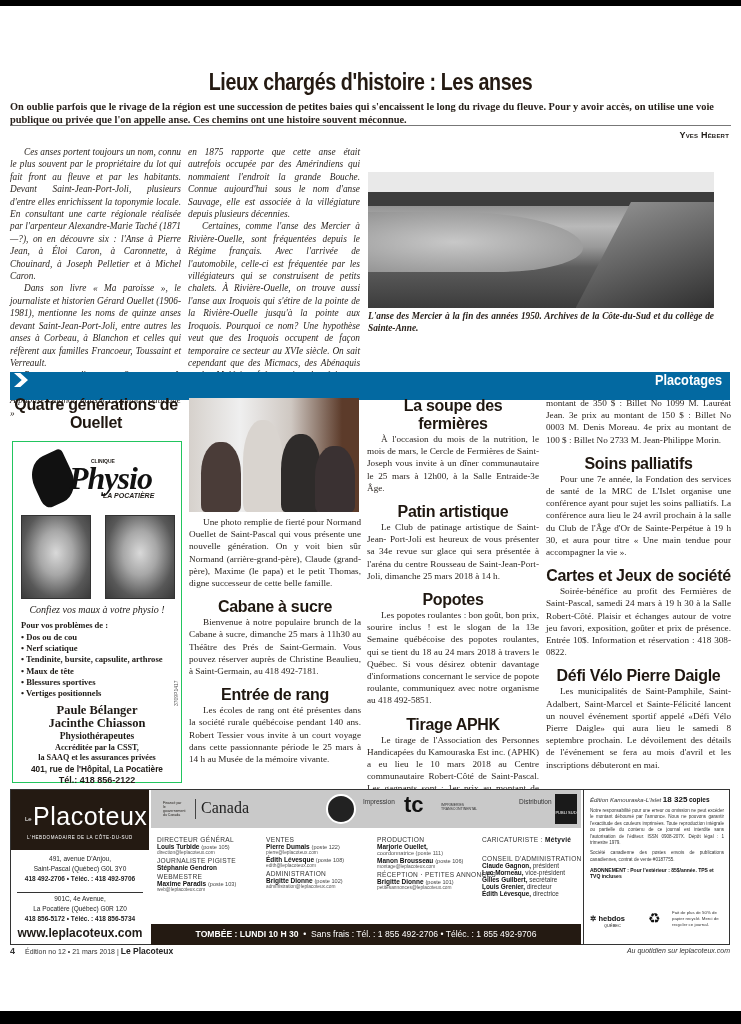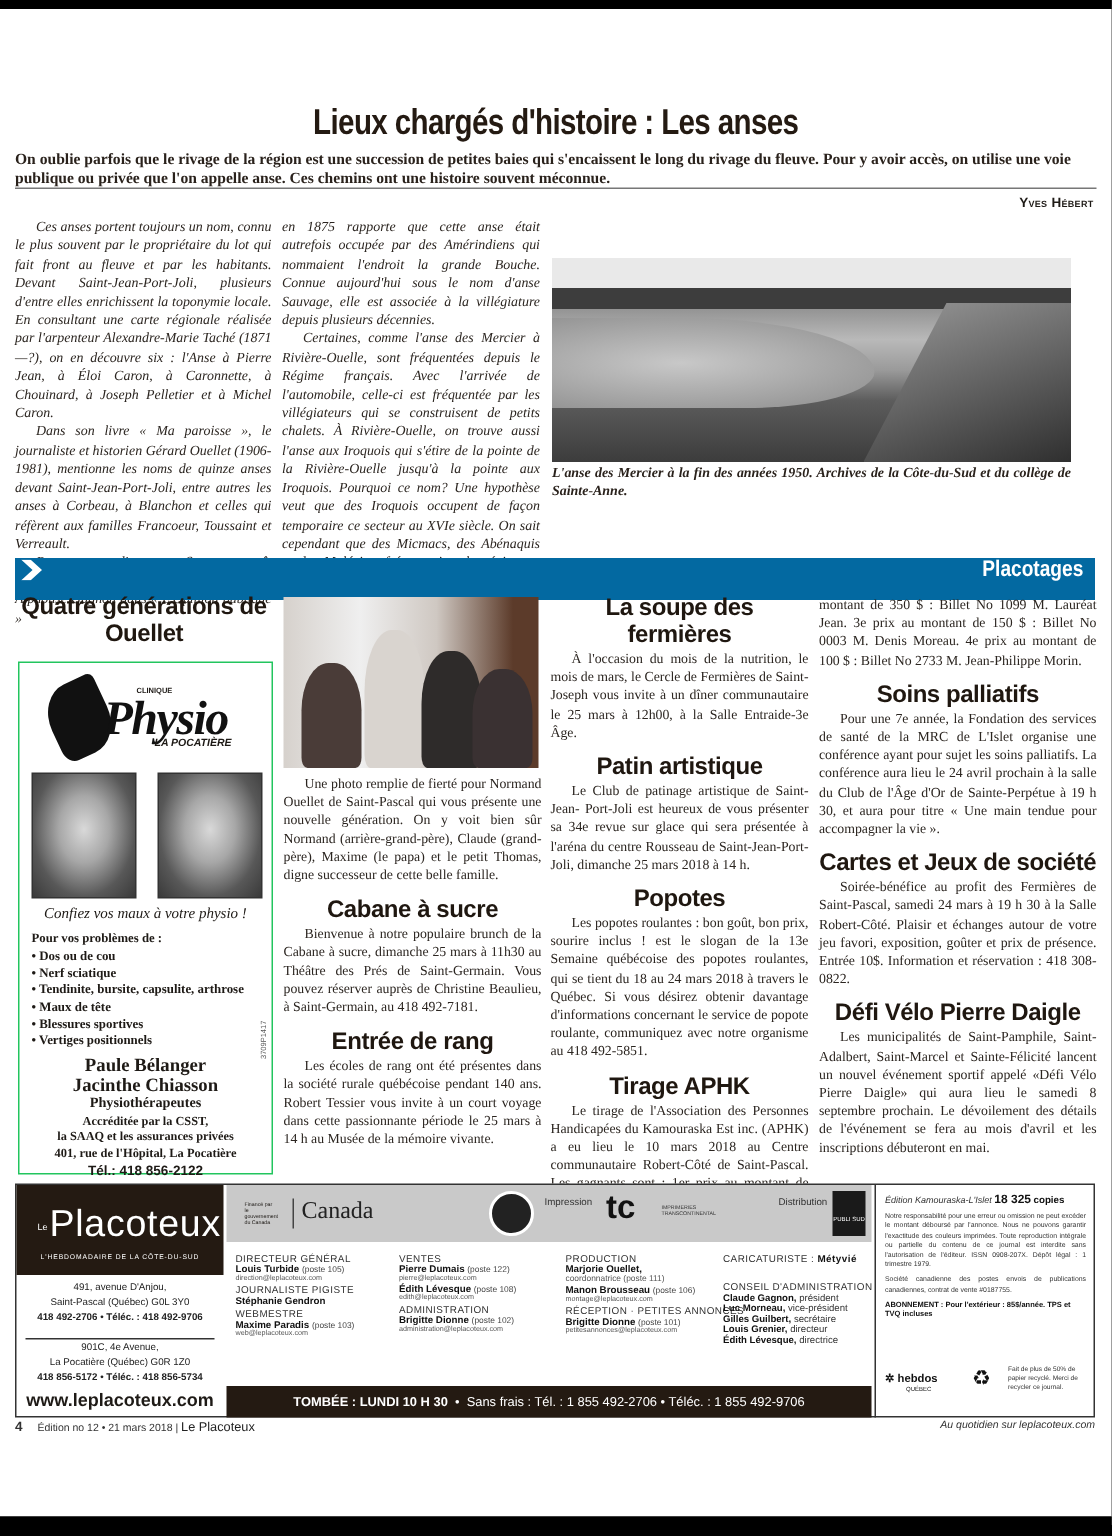--- a/index.html
+++ b/index.html
@@ -54,21 +54,21 @@
   .ad .portrait { position: absolute; top: 73px; width: 70px; height: 84px; border: 1px solid #333;
     background: radial-gradient(ellipse at 50% 45%, #d9d9d9 0%, #a7a7a7 35%, #585858 70%, #3a3a3a 100%); }
   .ad .p1 { left: 8px; } .ad .p2 { left: 92px; }
   .ad .tagline { position: absolute; left: 0; top: 162px; width: 100%; text-align: center; font-style: italic; font-weight: normal; font-size: 10px; }
   .ad .intro { position: absolute; left: 8px; top: 178px; font-size: 8.5px; font-weight: bold; }
   .ad ul { position: absolute; left: 8px; top: 190px; list-style: none; font-size: 8.6px; line-height: 11.2px; font-weight: bold; }
   .ad ul li::before { content: "• "; }
   .ad .names { position: absolute; left: 0; top: 262px; width: 100%; text-align: center; font-weight: bold; font-size: 12.5px; line-height: 13px; }
   .ad .role { position: absolute; left: 0; top: 289px; width: 100%; text-align: center; font-weight: bold; font-size: 9.5px; }
   .ad .accr { position: absolute; left: 0; top: 301px; width: 100%; text-align: center; font-size: 8.2px; line-height: 10px; font-weight: bold; }
-  .ad .addr { position: absolute; left: 0; top: 322px; width: 100%; text-align: center; font-family: Liberation Serif, serif; font-weight: bold; font-size: 8.3px; }
+  .ad .addr { position: absolute; left: 0; top: 322px; width: 100%; text-align: center; font-family: Liberation Sans, sans-serif; font-weight: bold; font-size: 8.3px; }
   .ad .tel { position: absolute; left: 0; top: 333px; width: 100%; text-align: center; font-family: "Liberation Sans", sans-serif; font-weight: bold; font-size: 9px; }
   .ad .code { position: absolute; left: 160px; top: 264px; font-size: 5px; transform: rotate(-90deg); transform-origin: left top; color: #555; font-family: "Liberation Sans", sans-serif; }
 
   .family-photo { left: 189px; top: 398px; width: 170px; height: 114px;
     background: linear-gradient(90deg, #d6d1cc 0%, #efefef 30%, #cfc8c2 60%, #5c3b2a 90%); }
   .family-photo .fig { position:absolute; bottom: 0; width: 40px; border-radius: 45% 45% 10% 10%; background: #3d3330; }
   .c2 { position: absolute; left: 189px; top: 516px; width: 172px; }
 
   .c3 { position: absolute; left: 367px; top: 397px; width: 172px; }
   .c4 { position: absolute; left: 546px; top: 397px; width: 185px; }
@@ -112,21 +112,21 @@
   .mast .right .small { font-size: 4.6px; line-height: 6.4px; text-align: justify; margin-top: 4px; }
   .mast .right .abo { font-size: 5px; font-weight: bold; margin-top: 4px; color:#111; }
   .mast .right .logos { position:absolute; left: 6px; top: 118px; width: 135px; height: 32px; }
   .mast .right .hebdos { position:absolute; left: 0; top: 6px; font-size: 7.5px; font-weight: bold; color:#111; }
   .mast .right .hebdos small { display:block; font-size:4px; font-weight: normal; margin-left: 14px; }
   .mast .right .recyc { position:absolute; left: 58px; top: 2px; font-size: 14px; color:#111; }
   .mast .right .recytxt { position:absolute; left: 82px; top: 2px; font-size: 4.4px; line-height: 5.8px; }
 
   .folio { position: absolute; left: 10px; top: 946px; width: 720px; height: 14px; font-family: "Liberation Sans", sans-serif; font-size: 7px; color: #333; }
   .folio .num { font-weight: bold; font-size: 9px; margin-right: 8px; }
-  .folio .brand { font-size: 8.5px; color:#222; }
+  .folio .brand { font-size: 8.5px; color:#222;font-weight:bold; }
   .folio .right { position: absolute; right: 0; top: 1px; font-style: italic; font-size: 7px; }
 </style>
 </head>
 <body>
 
 <div class="topbar"></div>
 <div class="page"></div>
 <div class="bottombar"></div>
 
 <h1 class="headline">Lieux chargés d'histoire : Les anses</h1>

